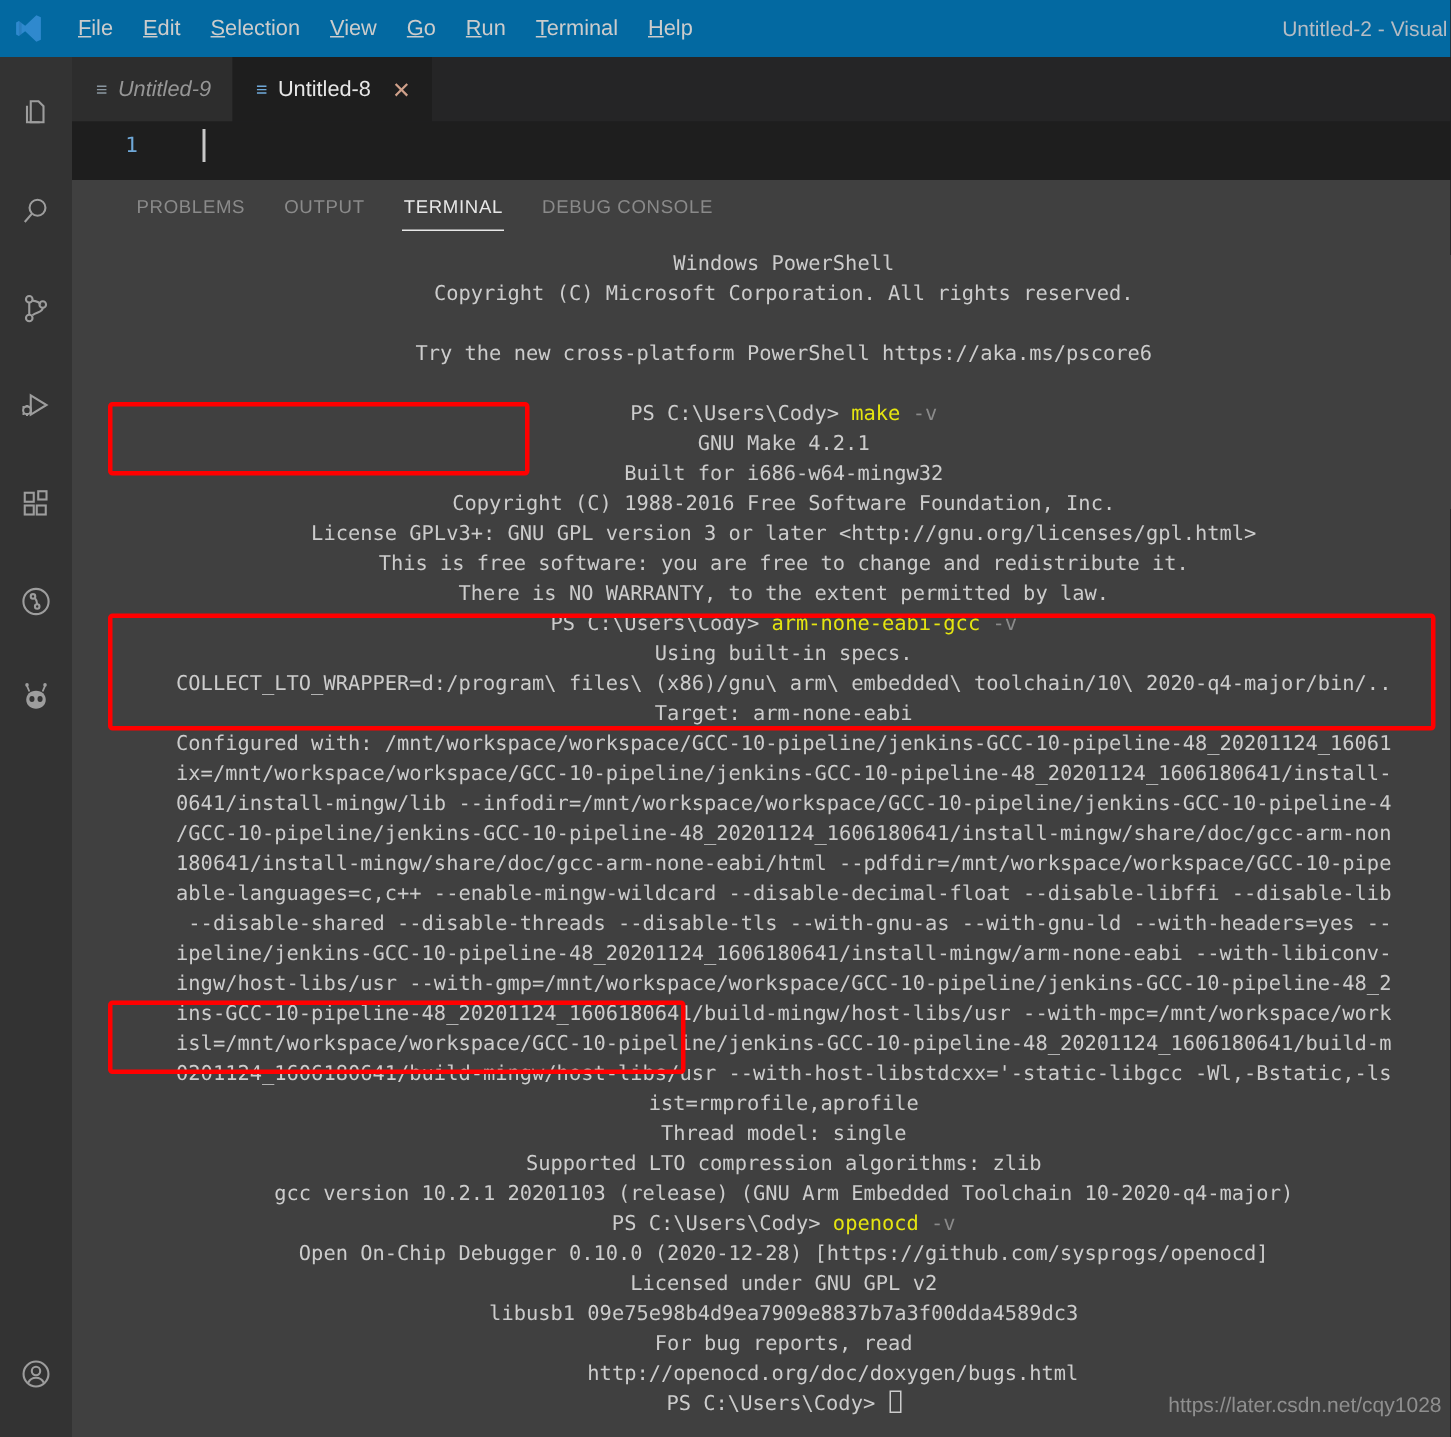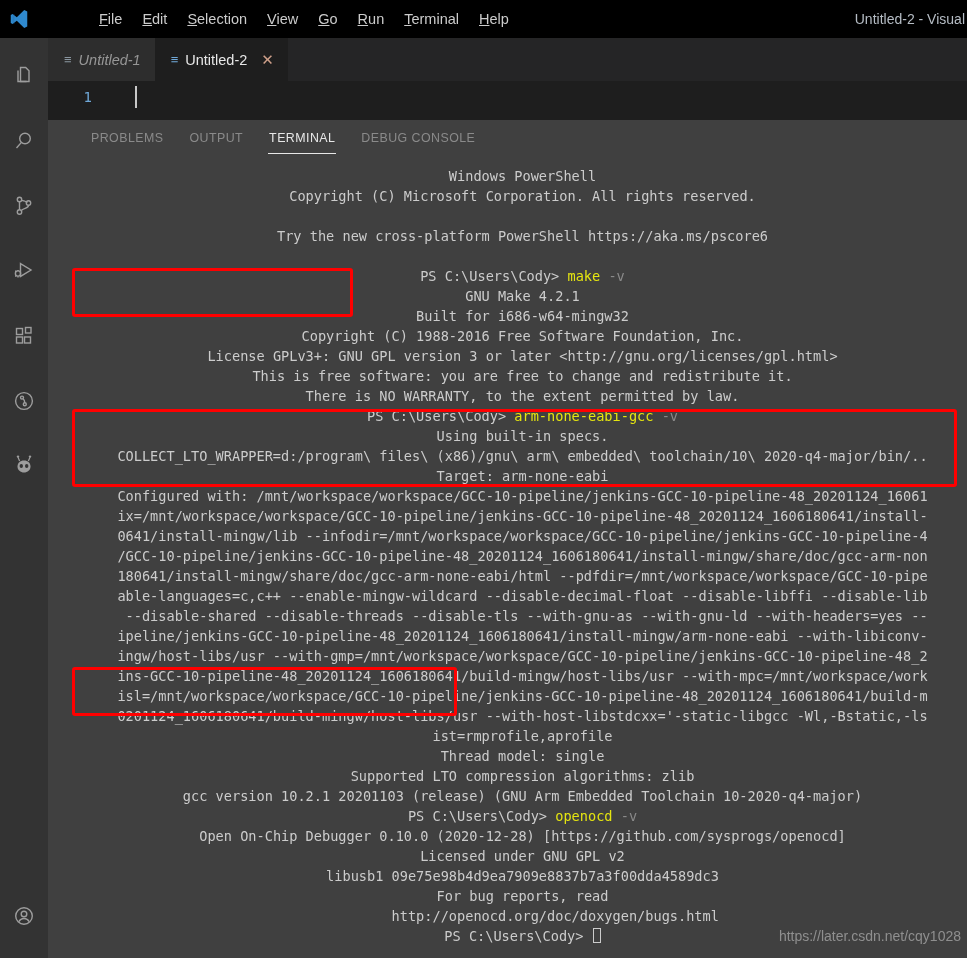--- a/index.html
+++ b/index.html
@@ -7,21 +7,21 @@
     width: 967px; height: 958px;
     background: #1e1e1e;
     font-family: "Liberation Sans", sans-serif;
     overflow: hidden;
   }
   #app { position: relative; width: 967px; height: 958px; background: #1e1e1e; }
 
   
   .titlebar {
     position: absolute; top: 0; left: 0; width: 967px; height: 38px;
-    background: #000000; display: flex; align-items: center; gap: 47px;
+    background: #0369a1; display: flex; align-items: center;
   }
   .vscode-logo { width: 38px; height: 38px; display: flex; align-items: center; justify-content: center; }
   .menu { display: flex; align-items: center; gap: 0px; margin-left: 4px; }
   .menu-item {
     font-size: 14.5px; color: #cccccc; padding: 3px 10px; white-space: nowrap;
     font-family: "Liberation Sans", sans-serif;
   }
   .menu-item .mn { text-decoration: underline; }
   .window-title {
     position: absolute; right: 0px; top: 0; height: 25px; line-height: 38px;
@@ -202,25 +202,25 @@
         </svg>
       </div>
     </div>
   </div>
 
   <div class="editor-region">
 
     <div class="tabsbar">
       <div class="tab inactive">
         <span class="ficon">≡</span>
-        <span>Untitled-1</span>
+        <span>Untitled-9</span>
       </div>
       <div class="tab active">
         <span class="ficon">≡</span>
-        <span>Untitled-2</span>
+        <span>Untitled-8</span>
         <span class="tabclose">✕</span>
       </div>
     </div>
 
     <div class="code-area">
       <div class="linenum">1</div>
       <div class="caret"></div>
     </div>
 
     <div class="panel">

